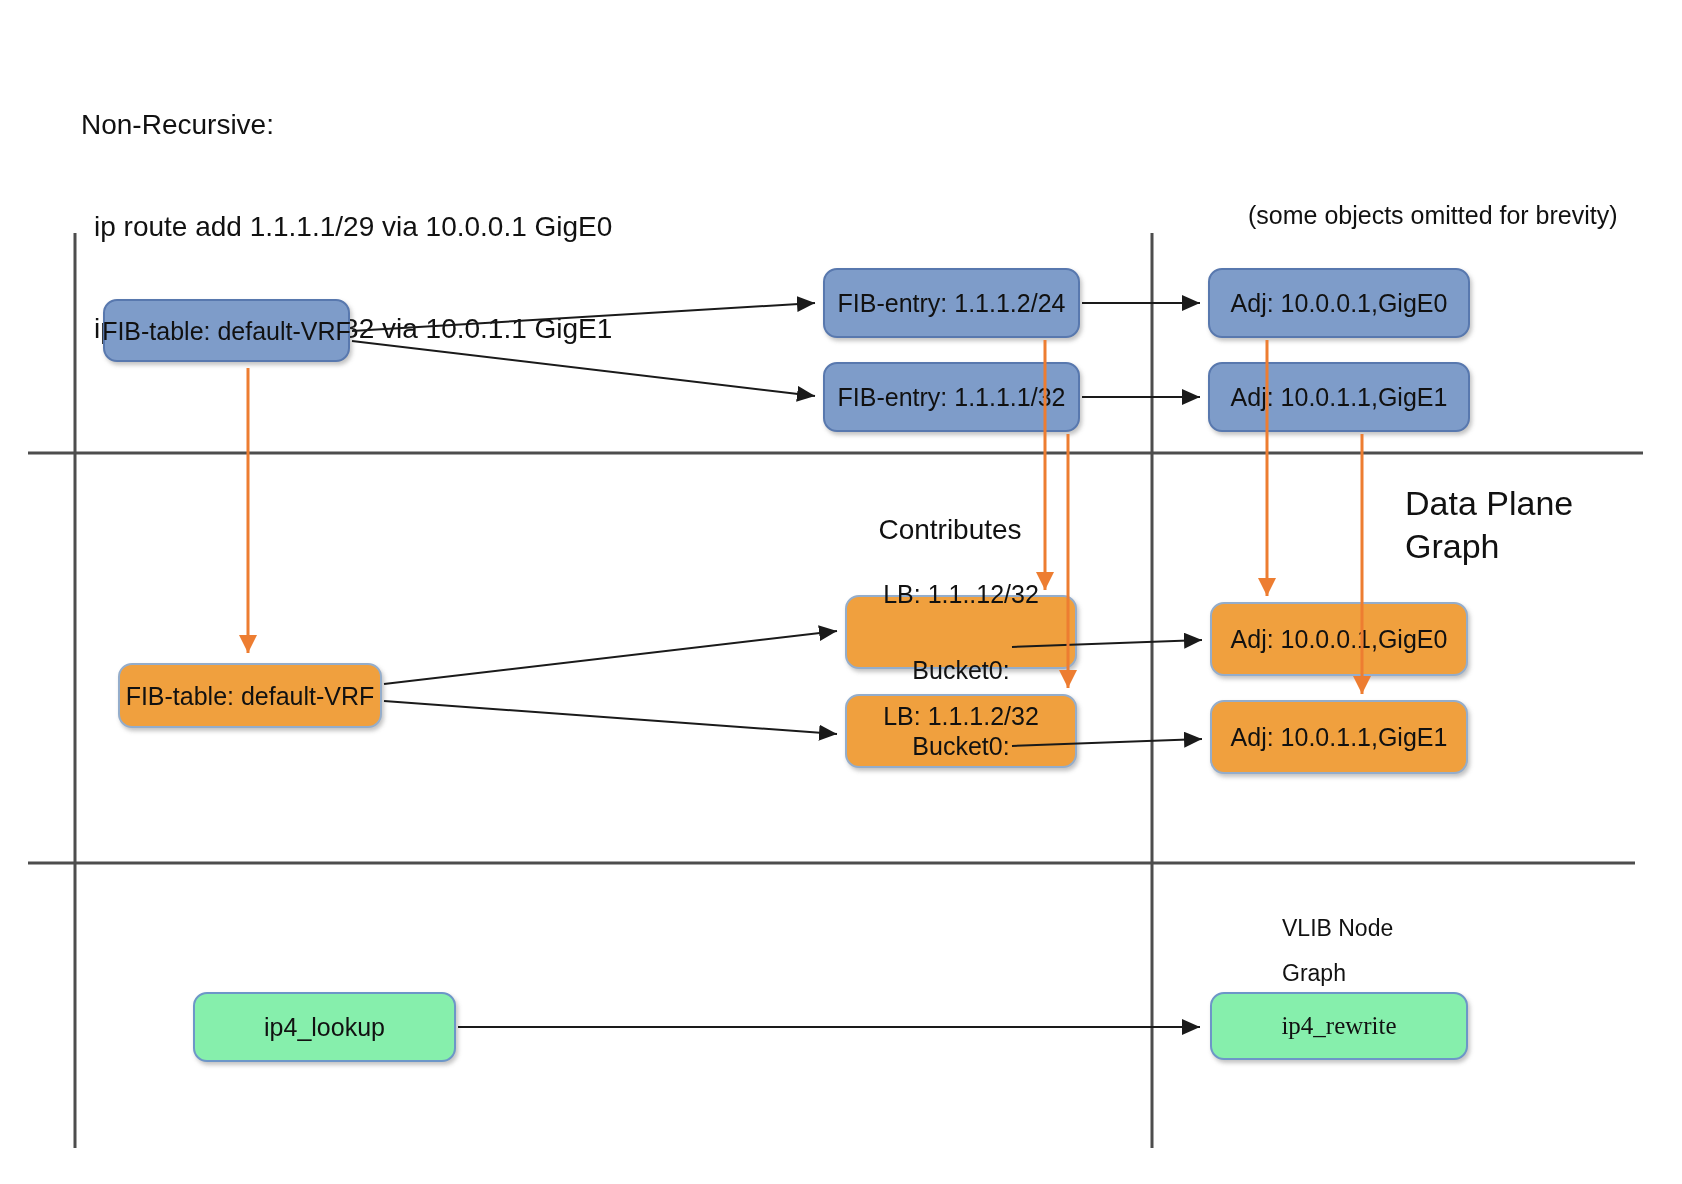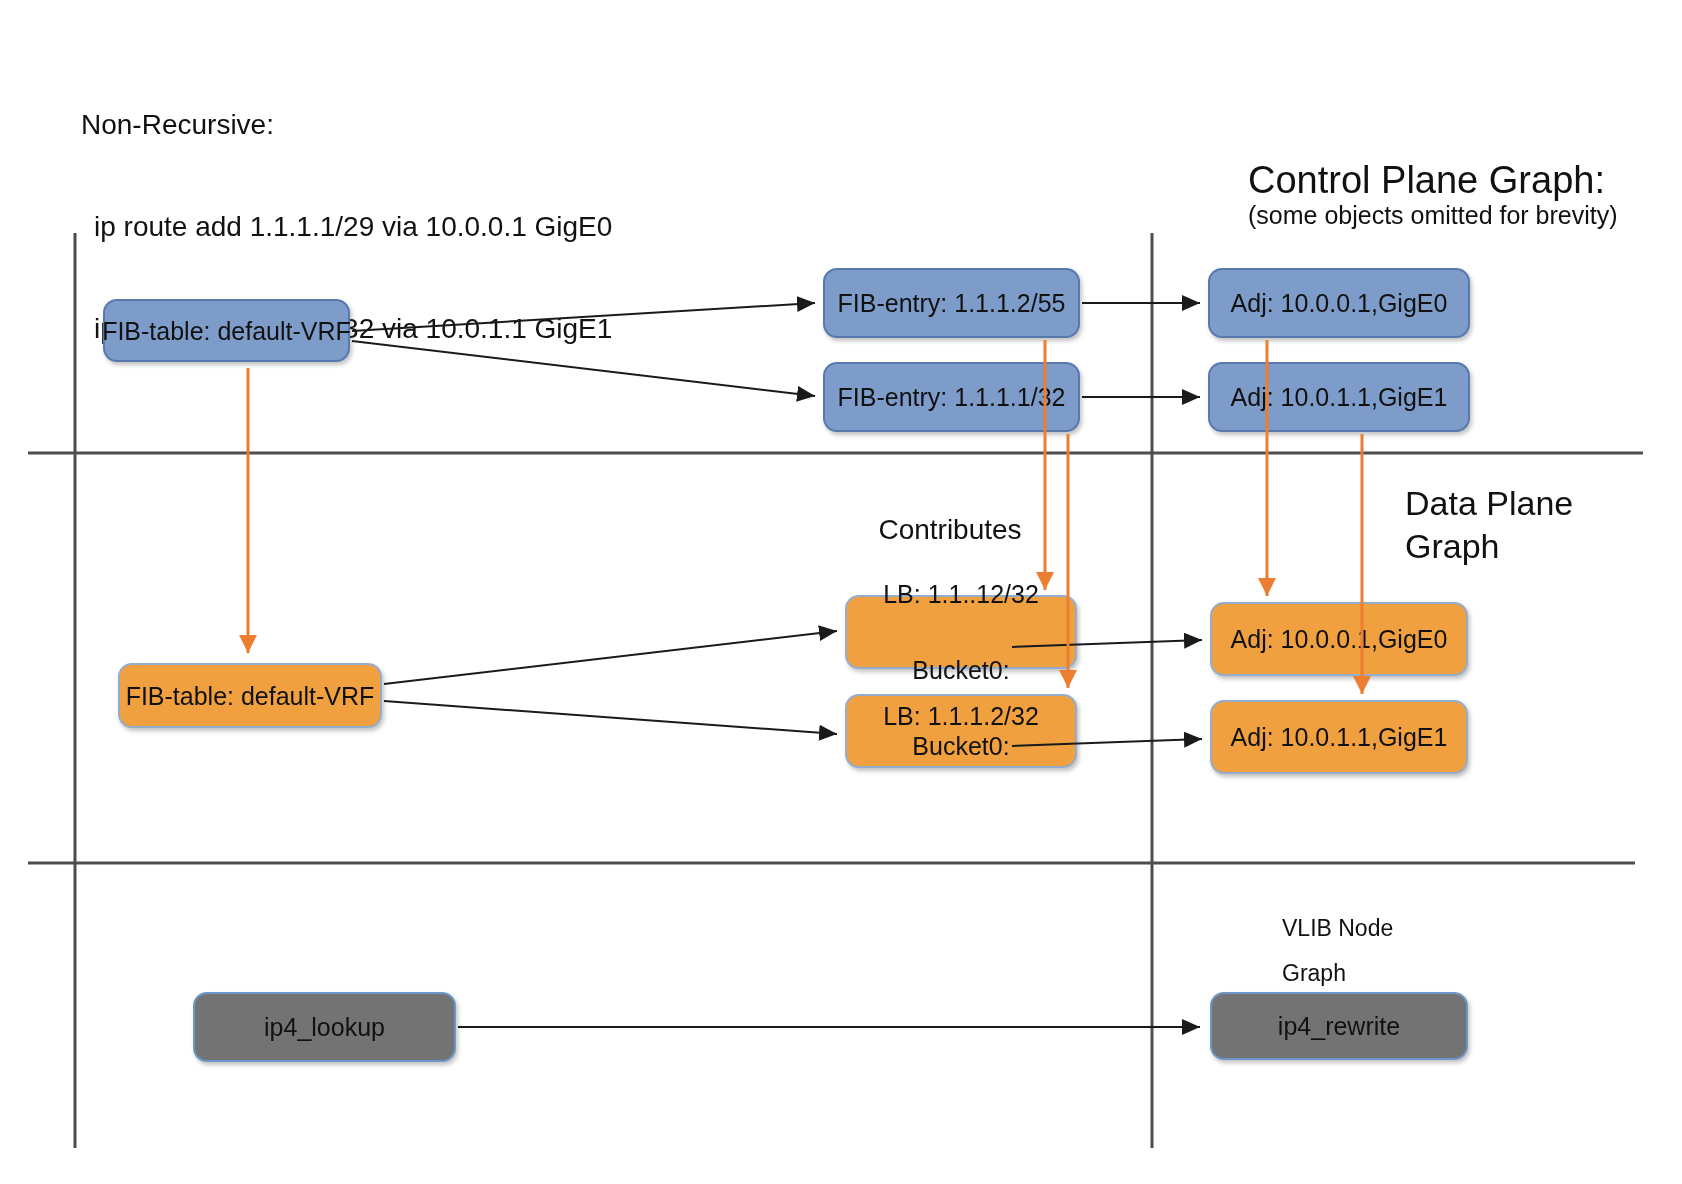--- a/index.html
+++ b/index.html
@@ -26,55 +26,54 @@
     border-radius:14px;
     display:flex;flex-direction:column;
     align-items:center;justify-content:center;
     font-size:25px;line-height:30px;
     white-space:nowrap;
     box-shadow:2px 3px 4px rgba(80,80,80,.35);
     box-sizing:border-box;
   }
   .node.blue  {background:#7E9CC9;border:2px solid #5878AE;}
   .node.orange{background:#F0A03E;border:2px solid #94ADCB;}
-  .node.green {background:#737373;border:2px solid #6D96C8;text-align:right;}
+  .node.green {background:#86efac;border:2px solid #6D96C8;text-align:right;}
   
   svg.overlay{position:absolute;left:0;top:0;pointer-events:none;}
   .divider{stroke:#4D4D4D;stroke-width:3;}
   .edge{stroke:#1A1A1A;stroke-width:2;fill:none;}
   .c-edge{stroke:#ED7D31;stroke-width:3;fill:none;}
 </style>
 </head>
 <body>
 
 <div class="canvas">
 
   <div class="abs note">
     <div>Non-Recursive:</div>
     <div class="indent">ip route add 1.1.1.1/29 via 10.0.0.1 GigE0</div>
     <div class="indent">ip route add 1.1.1.2/32 via 10.0.1.1 GigE1</div>
   </div>
 
-  <div class="abs cp-title">Control Plane Graph:</div>
   <div class="abs cp-subtitle">(some objects omitted for brevity)</div>
   <div class="abs contributes">Contributes</div>
   <div class="abs dp-title">
     <div>Data Plane</div>
     <div>Graph</div>
   </div>
   <div class="abs vlib-title">
     <div>VLIB Node</div>
     <div>Graph</div>
   </div>
 
   <div class="node blue" style="left:103px;top:299px;width:247px;height:63px;">
     <span>FIB-table: default-VRF</span>
   </div>
   <div class="node blue" style="left:823px;top:268px;width:257px;height:70px;">
-    <span>FIB-entry: 1.1.1.2/55</span>
+    <span>FIB-entry: 1.1.1.2/24</span>
   </div>
   <div class="node blue" style="left:823px;top:362px;width:257px;height:70px;">
     <span>FIB-entry: 1.1.1.1/32</span>
   </div>
   <div class="node blue" style="left:1208px;top:268px;width:262px;height:70px;">
     <span>Adj: 10.0.0.1,GigE0</span>
   </div>
   <div class="node blue" style="left:1208px;top:362px;width:262px;height:70px;">
     <span>Adj: 10.0.1.1,GigE1</span>
   </div>
@@ -93,21 +92,21 @@
   <div class="node orange" style="left:1210px;top:602px;width:258px;height:74px;">
     <span>Adj: 10.0.0.1,GigE0</span>
   </div>
   <div class="node orange" style="left:1210px;top:700px;width:258px;height:74px;">
     <span>Adj: 10.0.1.1,GigE1</span>
   </div>
 
   <div class="node green" style="left:193px;top:992px;width:263px;height:70px;">
     <span>ip4_lookup</span>
   </div>
-  <div class="node green" style="left:1210px;top:992px;width:258px;height:68px;">
+  <div class="node green" style="left:1210px;top:992px;width:258px;height:68px;font-family:Liberation Serif, serif;">
     <span>ip4_rewrite</span>
   </div>
 
   <svg class="overlay" width="1682" height="1184" viewBox="0 0 1682 1184">
     <defs>
       <marker id="arrow-black" markerWidth="10" markerHeight="9" refX="9" refY="4" orient="auto">
         <path d="M0,0 L9,4 L0,8 z" fill="#1A1A1A"></path>
       </marker>
       <marker id="arrow-orange" markerWidth="8" markerHeight="8" refX="6" refY="3" orient="auto">
         <path d="M0,0 L6,3 L0,6 z" fill="#ED7D31"></path>

